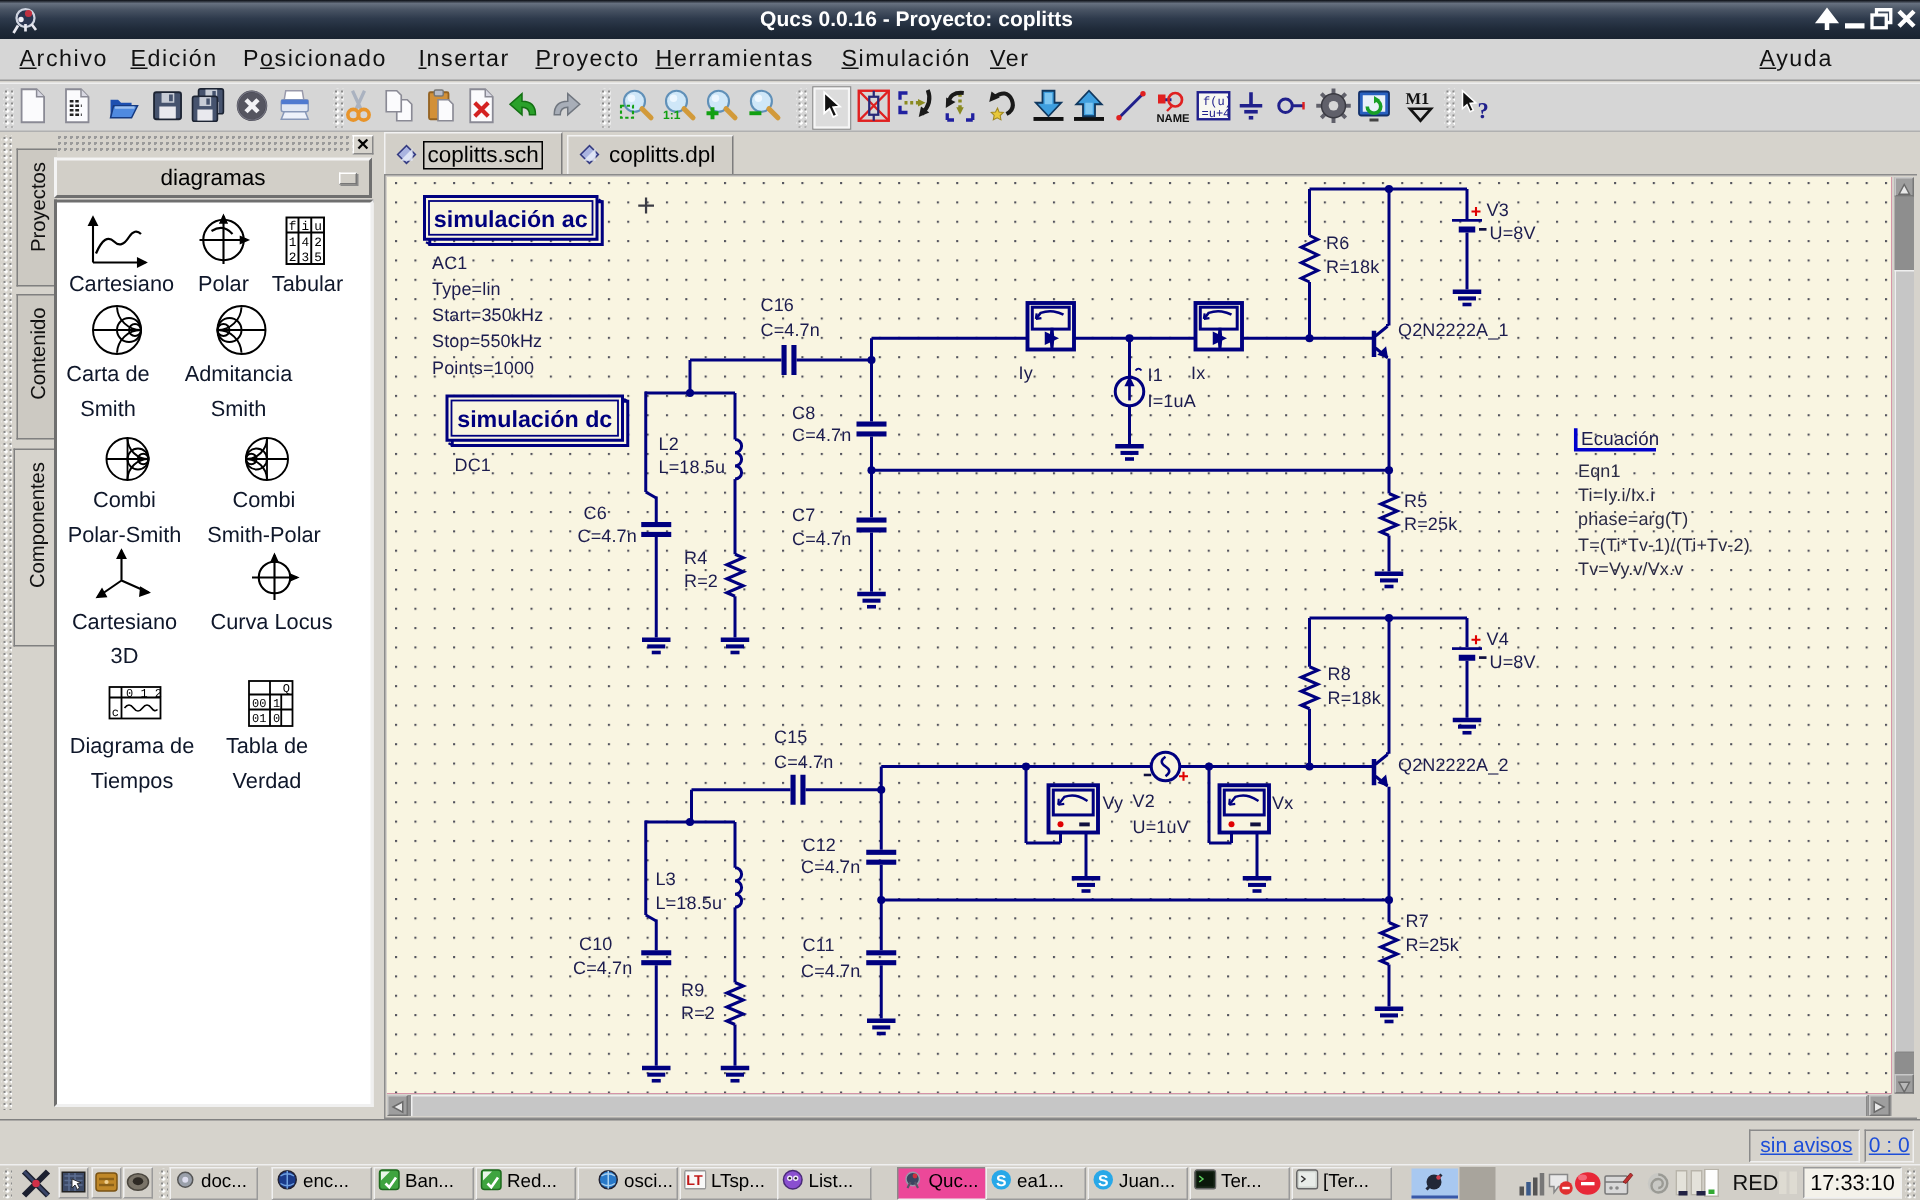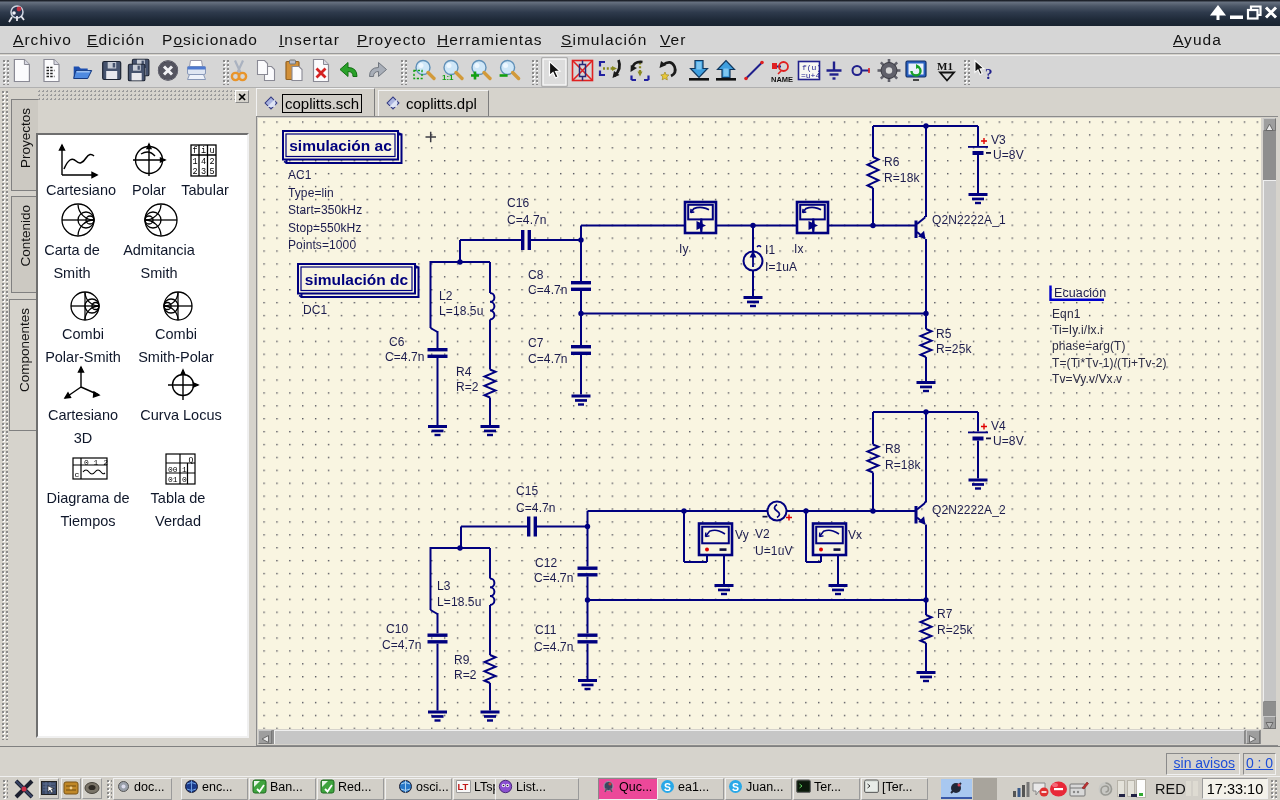--- a/index.html
+++ b/index.html
@@ -32,20 +32,21 @@
 .tbtn{position:absolute;top:1px;height:22px;background:#d2cfc8;border:1px solid #9a9a9a;border-top-color:#f0f0f0;border-left-color:#f0f0f0;font-size:12.5px;color:#000;white-space:nowrap;overflow:hidden;}
 .tbtn .ic{display:inline-block;width:15px;height:15px;vertical-align:-3px;margin:0 3px 0 2px;border-radius:3px;}
 </style></head><body>
 <div id="title">
 <svg style="position:absolute;left:7px;top:3px" width="20" height="20" viewBox="0 0 20 20">
       <circle cx="10" cy="9" r="6" fill="#2a3550" stroke="#cfd4e0" stroke-width="1.5"></circle>
       <path d="M5 14 L2 19 M10 13 L10 18 M14 13 L17 17" stroke="#e8e8f0" stroke-width="1.8"></path>
       <circle cx="12" cy="6" r="2.4" fill="#c03040"></circle>
       <circle cx="7" cy="10" r="1.8" fill="#f0f0f8"></circle>
     </svg>
+<div class="txt">Qucs 0.0.16 - Proyecto: coplitts</div>
 <svg style="position:absolute;left:1204px;top:4px" width="76" height="18" viewBox="0 0 76 18">
 <path d="M14 16 V9 M9 10 L14 3.5 L19 10 Z" stroke="#fff" stroke-width="3" fill="#fff"></path>
 <rect x="26" y="11.5" width="13" height="3.5" fill="#fff"></rect>
 <rect x="44" y="6" width="9.5" height="8.5" fill="none" stroke="#fff" stroke-width="2.2"></rect>
       <path d="M47 5.5 V2.5 H56.5 V11 H53.5" stroke="#fff" stroke-width="2.2" fill="none"></path>
 <path d="M62 3.5 L72 13.5 M72 3.5 L62 13.5" stroke="#fff" stroke-width="3"></path>
 </svg>
 </div>
 <div id="menu">
 <span style="left:13px"><u>A</u>rchivo</span>
@@ -271,20 +272,21 @@
 <div class="tab" style="top:108px;height:97px;">
         <span class="rot">Contenido</span>
       </div>
 <div class="tab" style="top:211px;height:132px;left:9px;width:30px;background:#d6d3cc;">
         <span class="rot">Componentes</span>
       </div>
 </div>
 <div id="dock">
 <div id="dockhead"></div>
       <div id="dockx">✕</div>
+<div id="combo">diagramas<span class="ind"></span></div>
 <div id="dlist"><svg id="dicons" width="209" height="601" viewBox="36 132 209 601">
           <g stroke="#000" fill="none" stroke-width="1.4">
             <path d="M60 172 V 142 M60 172 H 95"></path>
             <path d="M60 142 l-2.5 5 l5 0 Z" fill="#000"></path>
             <path d="M95 172 l-5 -2.5 l0 5 Z" fill="#000"></path>
             <path d="M62 166 q6 -14 12 -8 q5 5 10 -3 q4 -6 8 -2" stroke-width="1.5"></path>
           </g>
           <g stroke="#000" fill="none" stroke-width="1.4">
             <circle cx="147" cy="157" r="13.5"></circle>
             <path d="M131 157 h32 M147 141 v32"></path>
@@ -739,21 +741,21 @@
         <path d="M5 10 l2.5 2.5 L12 6" stroke="#fff" stroke-width="1.8" fill="none"></path>
       </svg>Red...</div>
     <div class="tbtn" style="left:385px;width:67px;padding-left:10px;"><svg class="ic" viewBox="0 0 15 15">
         <circle cx="7.5" cy="7.5" r="6" fill="#2878c8" stroke="#223"></circle>
         <path d="M3 5 q4.5-3 9 0 M3 10 q4.5 3 9 0 M7.5 1.5 v12" stroke="#a8d0f0" stroke-width="1" fill="none"></path>
       </svg>osci...</div>
     <div class="tbtn" style="left:453px;width:67px;"><svg class="ic" viewBox="0 0 15 15">
         <rect x="0.5" y="1.5" width="14" height="12" fill="#f8f8f8" stroke="#999"></rect>
         <text x="1.5" y="11" font-size="9.5" font-weight="bold" fill="#c01818" font-family="Liberation Sans">LT</text>
       </svg>LTsp...</div>
-    <div class="tbtn" style="left:495px;width:84px;"><svg class="ic" viewBox="0 0 15 15">
+    <div class="tbtn" style="left:518px;width:63px;"><svg class="ic" viewBox="0 0 15 15">
         <circle cx="7.5" cy="7.5" r="6.2" fill="#8a4fd0" stroke="#4a2a78"></circle>
         <circle cx="5.5" cy="6.5" r="1.8" fill="#f0e8fa"></circle>
         <circle cx="9.5" cy="6.5" r="1.8" fill="#f0e8fa"></circle>
         <circle cx="5.5" cy="6.5" r="0.8" fill="#222"></circle>
         <circle cx="9.5" cy="6.5" r="0.8" fill="#222"></circle>
       </svg>List...</div>
     <div class="tbtn" style="left:598px;width:67px;background:#ec4899;border-color:#f0f0f0;border-top-color:#8a8a8a;border-left-color:#8a8a8a;"><svg class="ic" viewBox="0 0 15 15">
         <circle cx="7.5" cy="7" r="4.5" fill="#3a4560" stroke="#99a"></circle>
         <path d="M4 13 l2-4 M11 13 l-2-4" stroke="#556" stroke-width="1.4"></path>
         <circle cx="9" cy="5" r="1.6" fill="#d03040"></circle>

